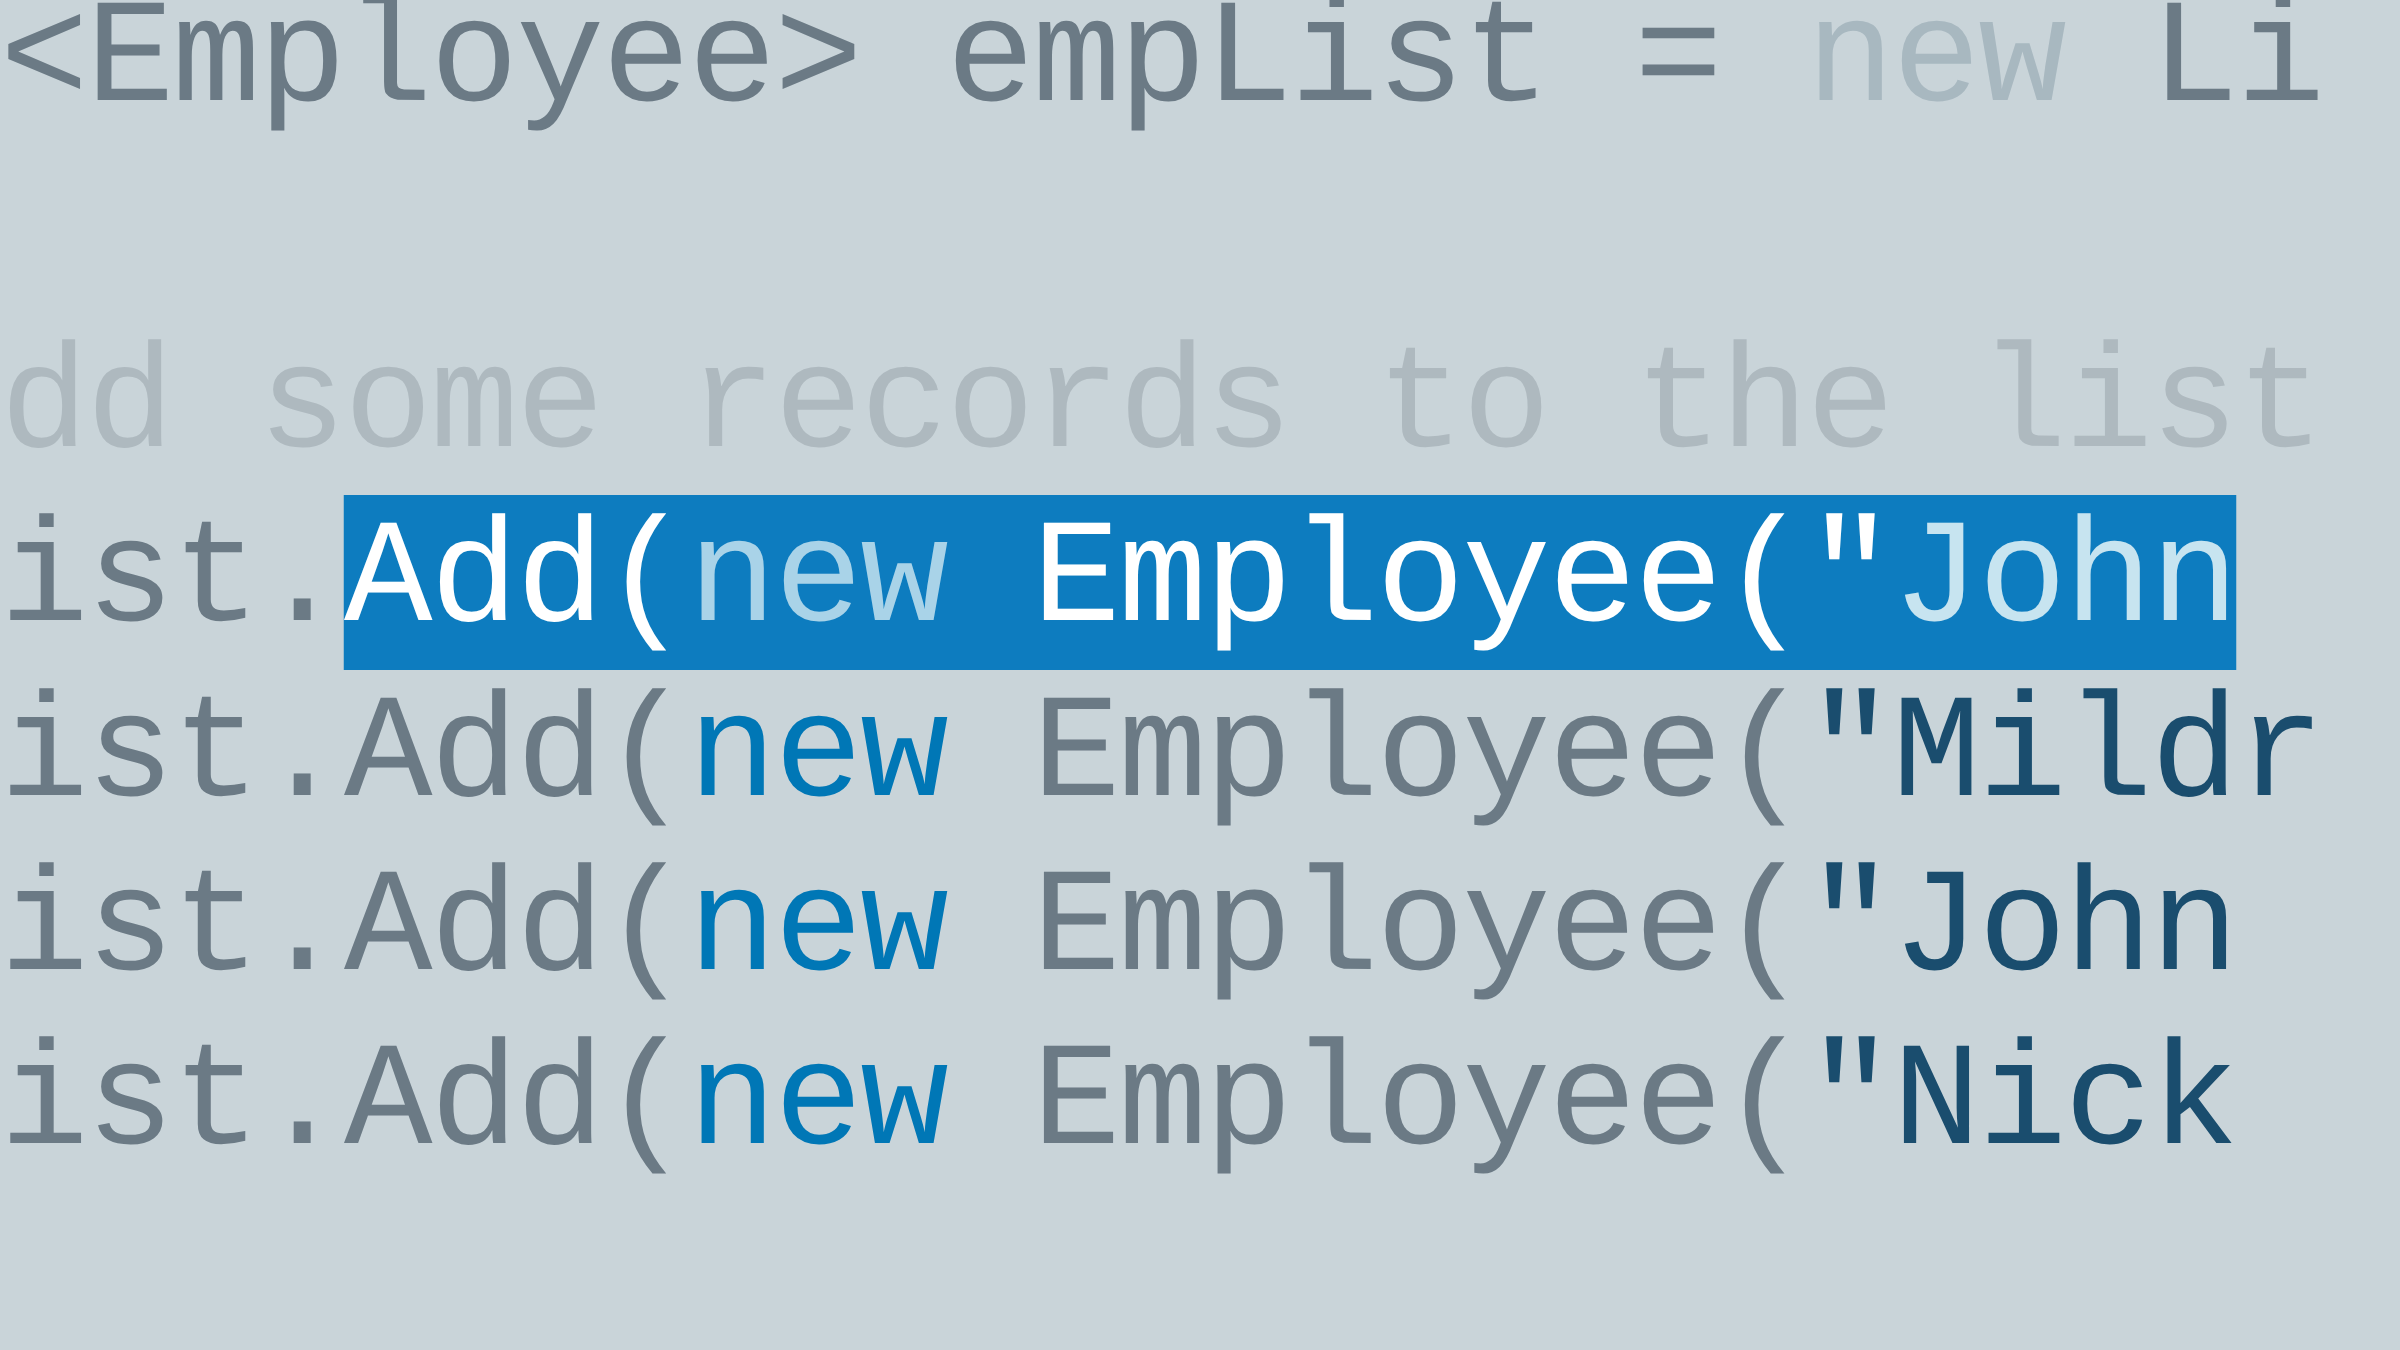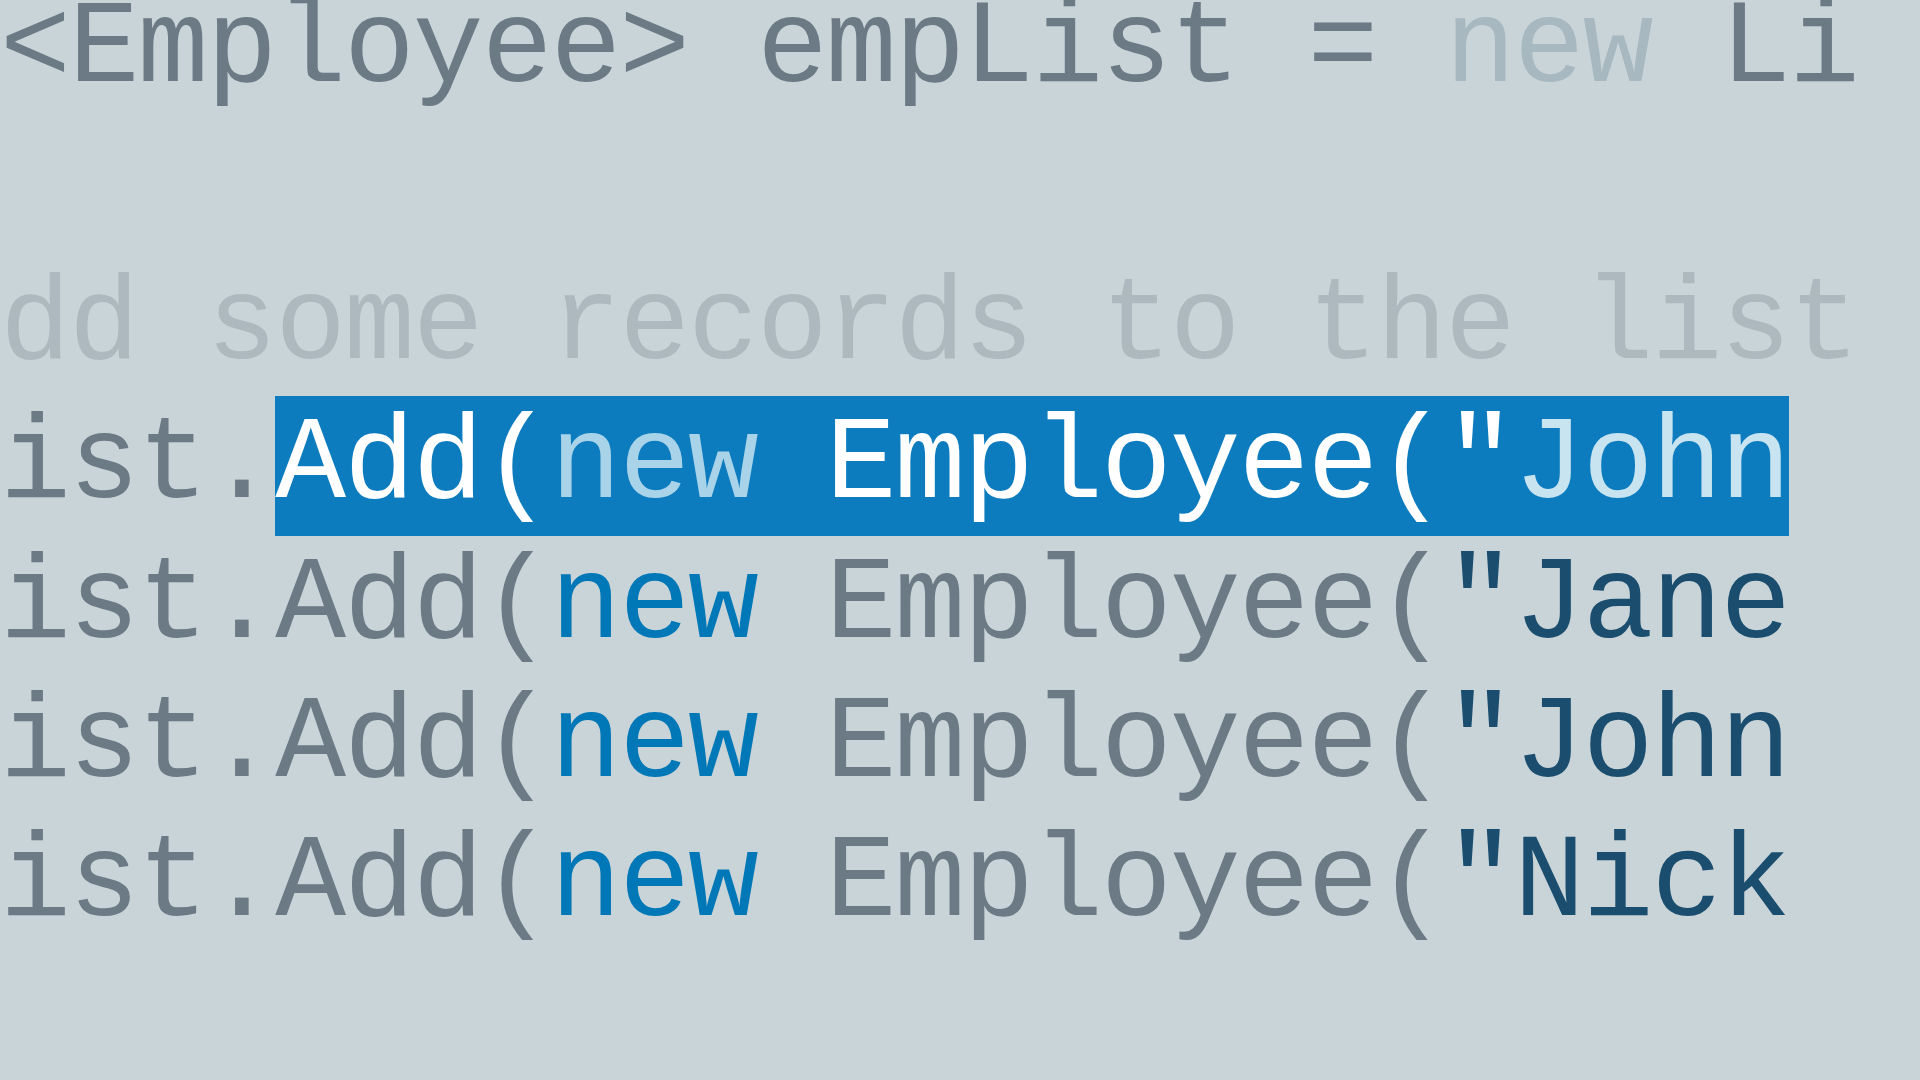--- a/index.html
+++ b/index.html
@@ -53,21 +53,21 @@
     <span class="tok-default">&lt;Employee&gt; empList = </span><span class="tok-keyword-faded">new</span><span class="tok-default"> Li</span>
   </div>
   <div class="blank-line"></div>
   <div class="code-line">
     <span class="tok-comment">dd some records to the list</span>
   </div>
   <div class="code-line">
     <span class="tok-default">ist.</span><span class="highlight"><span class="tok-default">Add(</span><span class="tok-keyword">new</span><span class="tok-default"> </span><span class="tok-default">Employee(</span><span class="hl-quote">"</span><span class="tok-string">John </span><span class="tok-default">                                              </span></span>
   </div>
   <div class="code-line">
-    <span class="tok-default">ist.</span><span class="tok-default">Add(</span><span class="tok-keyword">new</span><span class="tok-default"> </span><span class="tok-default">Employee(</span><span class="tok-string">"</span><span class="tok-string">Jane </span>
+    <span class="tok-default">ist.</span><span class="tok-default">Add(</span><span class="tok-keyword">new</span><span class="tok-default"> </span><span class="tok-default">Employee(</span><span class="tok-string">"</span><span class="tok-string">Mildr </span>
   </div>
   <div class="code-line">
     <span class="tok-default">ist.</span><span class="tok-default">Add(</span><span class="tok-keyword">new</span><span class="tok-default"> </span><span class="tok-default">Employee(</span><span class="tok-string">"</span><span class="tok-string">John </span>
   </div>
   <div class="code-line">
     <span class="tok-default">ist.</span><span class="tok-default">Add(</span><span class="tok-keyword">new</span><span class="tok-default"> </span><span class="tok-default">Employee(</span><span class="tok-string">"</span><span class="tok-string">Nick</span>
   </div>
 </div>
 
 </body></html>

